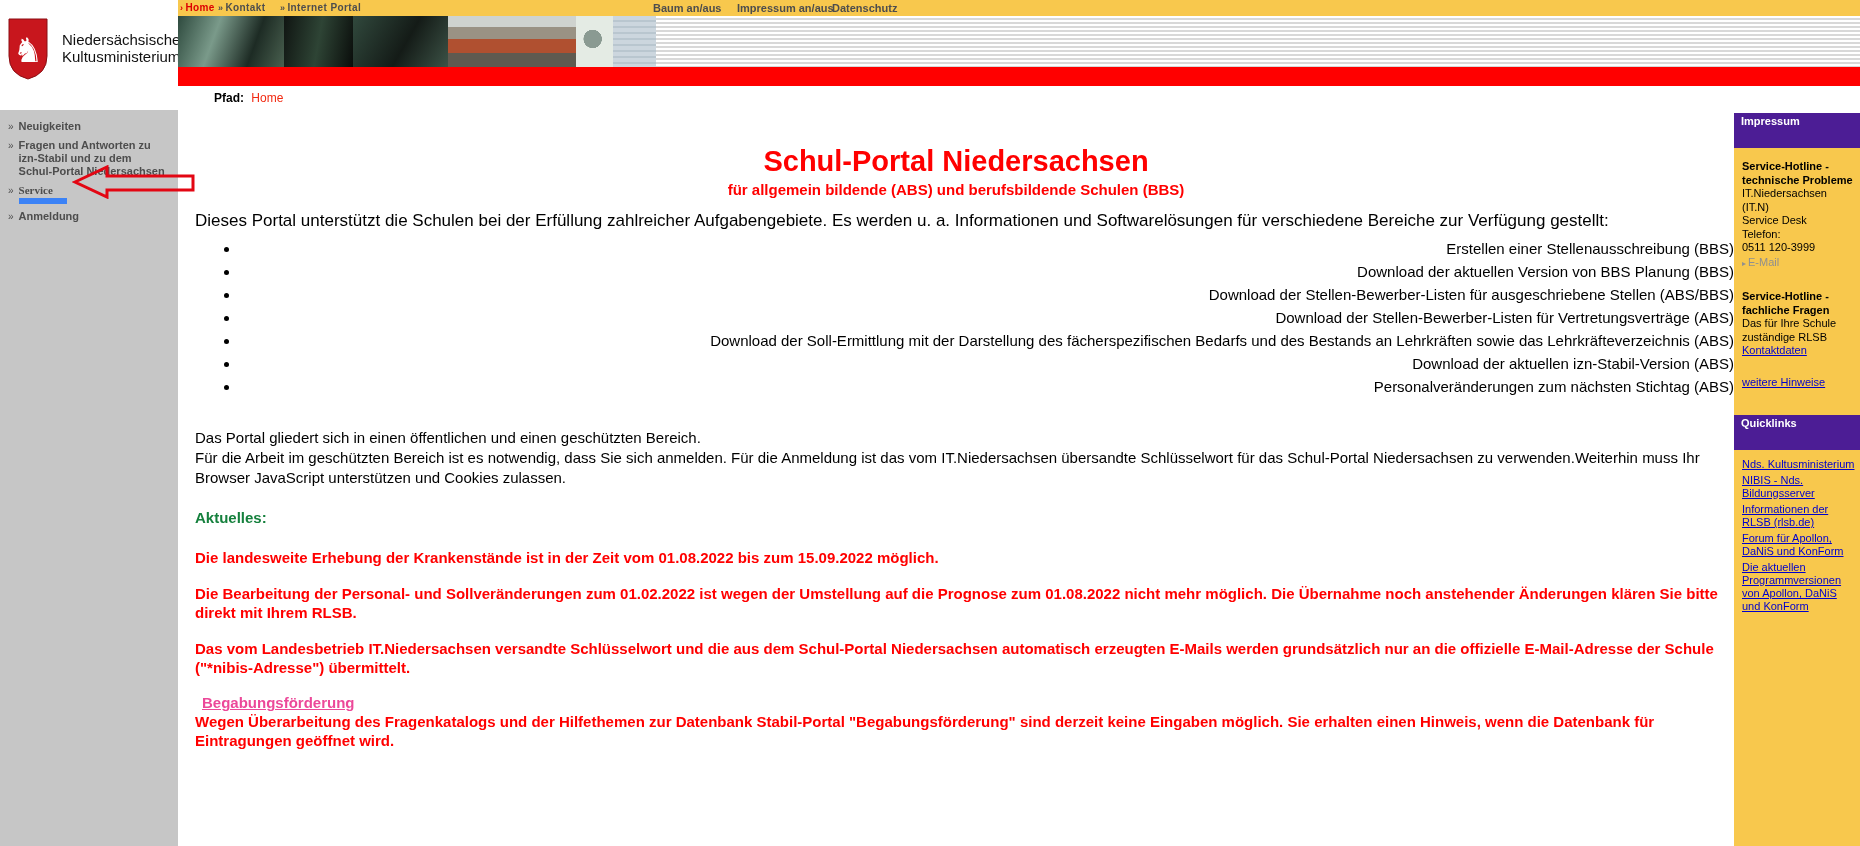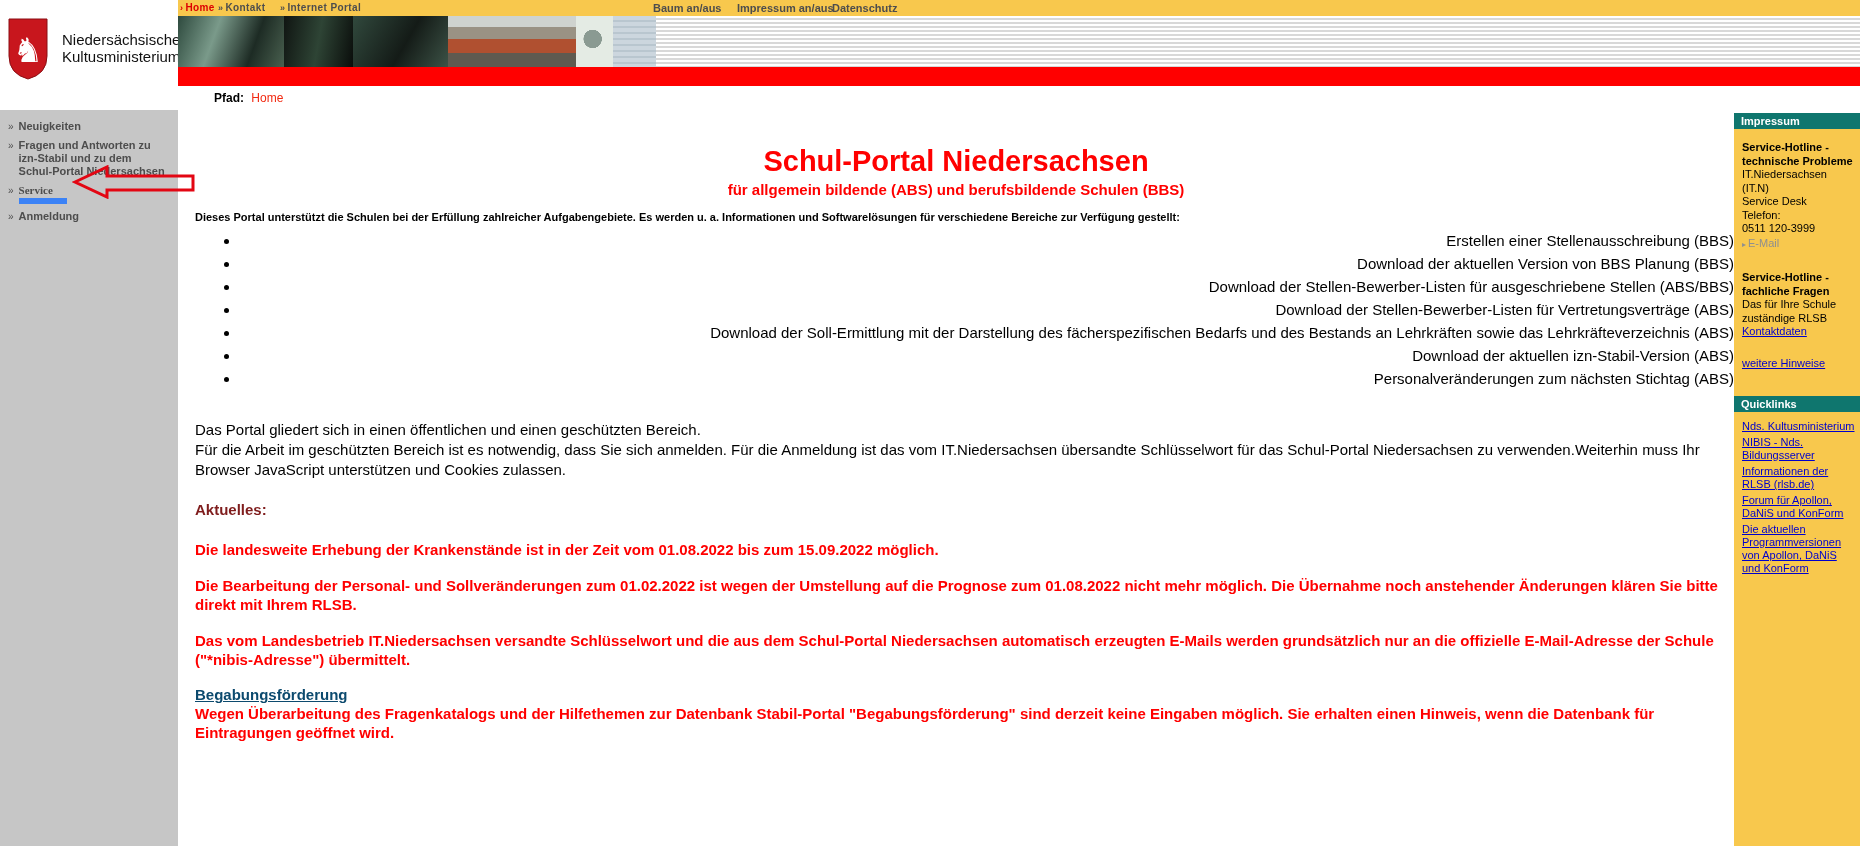--- a/index.html
+++ b/index.html
@@ -49,35 +49,35 @@
   .side-item .lbl { font-size:11px; font-weight:bold; color:#4d4d4d; line-height:13px; width:148px; }
   #side-service .lbl { width:auto; border-bottom:6px solid #3b82f6; padding-right:14px; padding-bottom:1px;font-family:Liberation Serif, serif; }
 
   
   #red-arrow { position:absolute; left:72px; top:165px; z-index:6; }
 
   
   #main { position:absolute; left:178px; top:110px; width:1556px; height:736px; background:#fff; padding-top:35px; }
   #main h1 { text-align:center; color:#FF0000; font-size:29px; font-weight:bold; margin-bottom:3px; }
   #main h2 { text-align:center; color:#FF0000; font-size:15px; font-weight:bold; margin-bottom:13px; }
-  .intro { margin-left:17px; font-size:11px; color:#000; margin-bottom:9px;font-weight:bold; }
+  .intro { margin-left:17px; font-size:17px; color:#000; margin-bottom:9px; }
   #main ul { list-style:disc; padding-left:62px; margin:0;text-align:right; }
   #main li { font-size:15px; color:#000; margin-bottom:6px; padding-left:8px; }
   .portal-info { margin:33px 12px 0 17px; font-size:15px; line-height:20px; color:#000; }
-  .aktuelles { margin:21px 0 0 17px; color:#7f1d1d; font-weight:bold; font-size:15px; }
+  .aktuelles { margin:21px 0 0 17px; color:#15803d; font-weight:bold; font-size:15px; }
   .notice { margin:22px 14px 0 17px; color:#FF0000; font-weight:bold; font-size:15px; line-height:19px; }
   .notice.tight { margin-top:17px; }
-  .begabung-heading { margin:17px 0 0 17px; color:#0c4a6e; font-weight:bold; font-size:15px; text-decoration:underline; }
+  .begabung-heading { margin:17px 0 0 24px; color:#ec4899; font-weight:bold; font-size:15px; text-decoration:underline; }
   .begabung-text { margin:1px 14px 0 17px; color:#FF0000; font-weight:bold; font-size:15px; line-height:19px; }
   .login-row { text-align:center; margin-top:52px; }
   .login-row a { color:#0000E0; font-weight:bold; font-size:15px; text-decoration:underline; cursor:pointer; }
 
   
   #right-sidebar { position:absolute; left:1734px; top:113px; width:126px; height:733px; background:#F8C84D; }
-  .side-header { background:#0f766e; color:#fff; font-size:11px; font-weight:bold; padding:2px 0 2px 7px; }
+  .side-header { background:#4c1d95; color:#fff; font-size:11px; font-weight:bold; padding:2px 0 21px 7px; }
   .imp-body { padding:12px 4px 6px 8px; font-size:11px; line-height:13.5px; color:#000; height:267px; }
   .ql-body { padding:8px 4px 6px 8px; font-size:11px; line-height:13px; }
   .s-title { font-weight:bold; }
   .s-line { }
   .mut-link { color:#8F8F8F; cursor:pointer; margin-top:1px; }
   .mut-link .chev { font-size:8px; margin-right:2px; }
   .blue-link { color:#0000CD; text-decoration:underline; cursor:pointer; display:inline-block; } .gap18 { height:18px; } .gap20 { height:20px; }
   .ql-body a { display:block; margin-bottom:3px; color:#0000CD; text-decoration:underline; cursor:pointer; }
 </style>
 </head>

